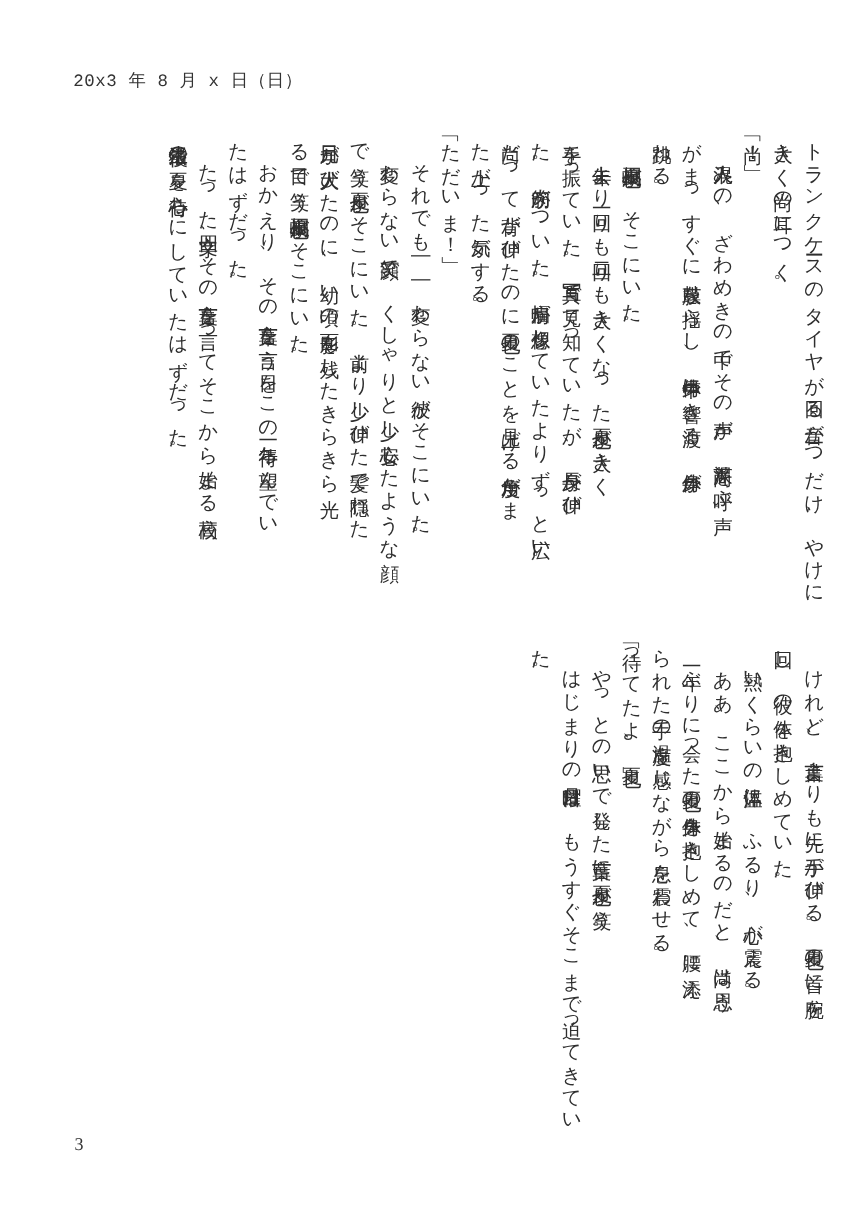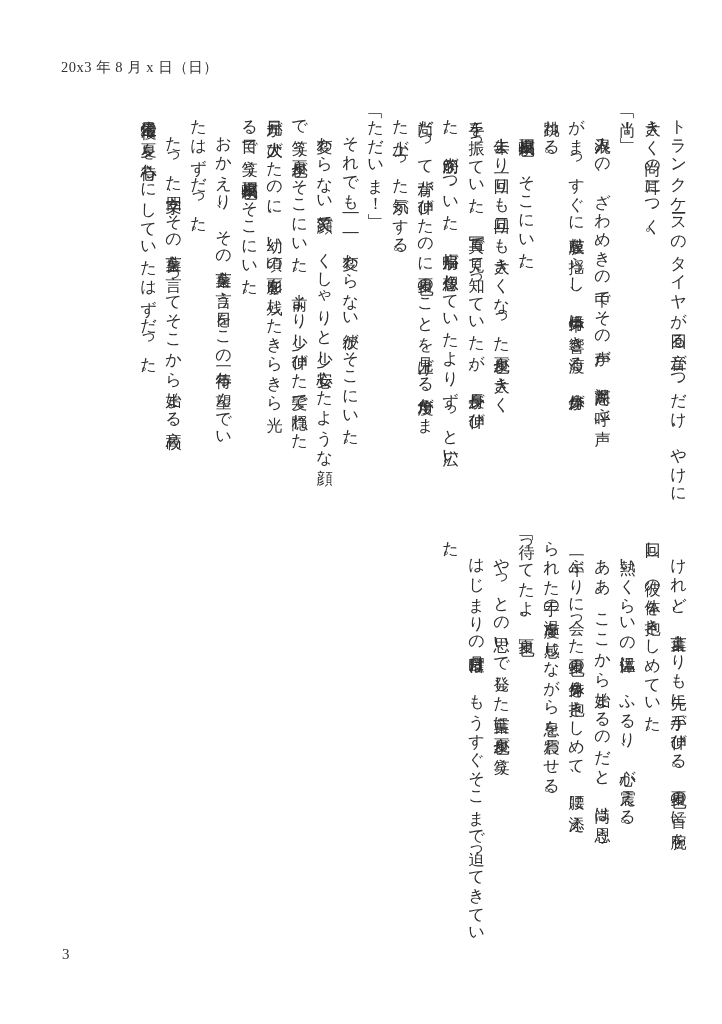--- a/index.html
+++ b/index.html
@@ -2,21 +2,21 @@
 <html><head>
   <meta charset="utf-8">
   <style>
     html, body { margin: 0; padding: 0; }
     body {
       width: 722px; height: 1024px; background: #ffffff; position: relative; overflow: hidden;
       font-family: "DejaVu Serif", "Liberation Serif", serif; color: #2a2a2a;
     }
     .header-date {
       position: absolute; left: 61px; top: 58px; font-size: 14.5px; letter-spacing: 0.5px;
-      font-family: Liberation Serif, serif; color: #333;
+      font-family: Liberation Mono, monospace; color: #333;
     }
     .page-number {
       position: absolute; left: 62px; top: 946px; font-size: 15px;
       font-family: "Liberation Serif", "DejaVu Serif", serif; color: #333;
     }
     .block { position: absolute; left: 0; top: 0; width: 722px; height: 1024px; }
     .col {
       position: absolute; writing-mode: vertical-rl; text-orientation: upright;
       font-size: 16.2px; line-height: 20px; width: 20px; white-space: nowrap;
       letter-spacing: 0.85px; color: #2e2e2e;

